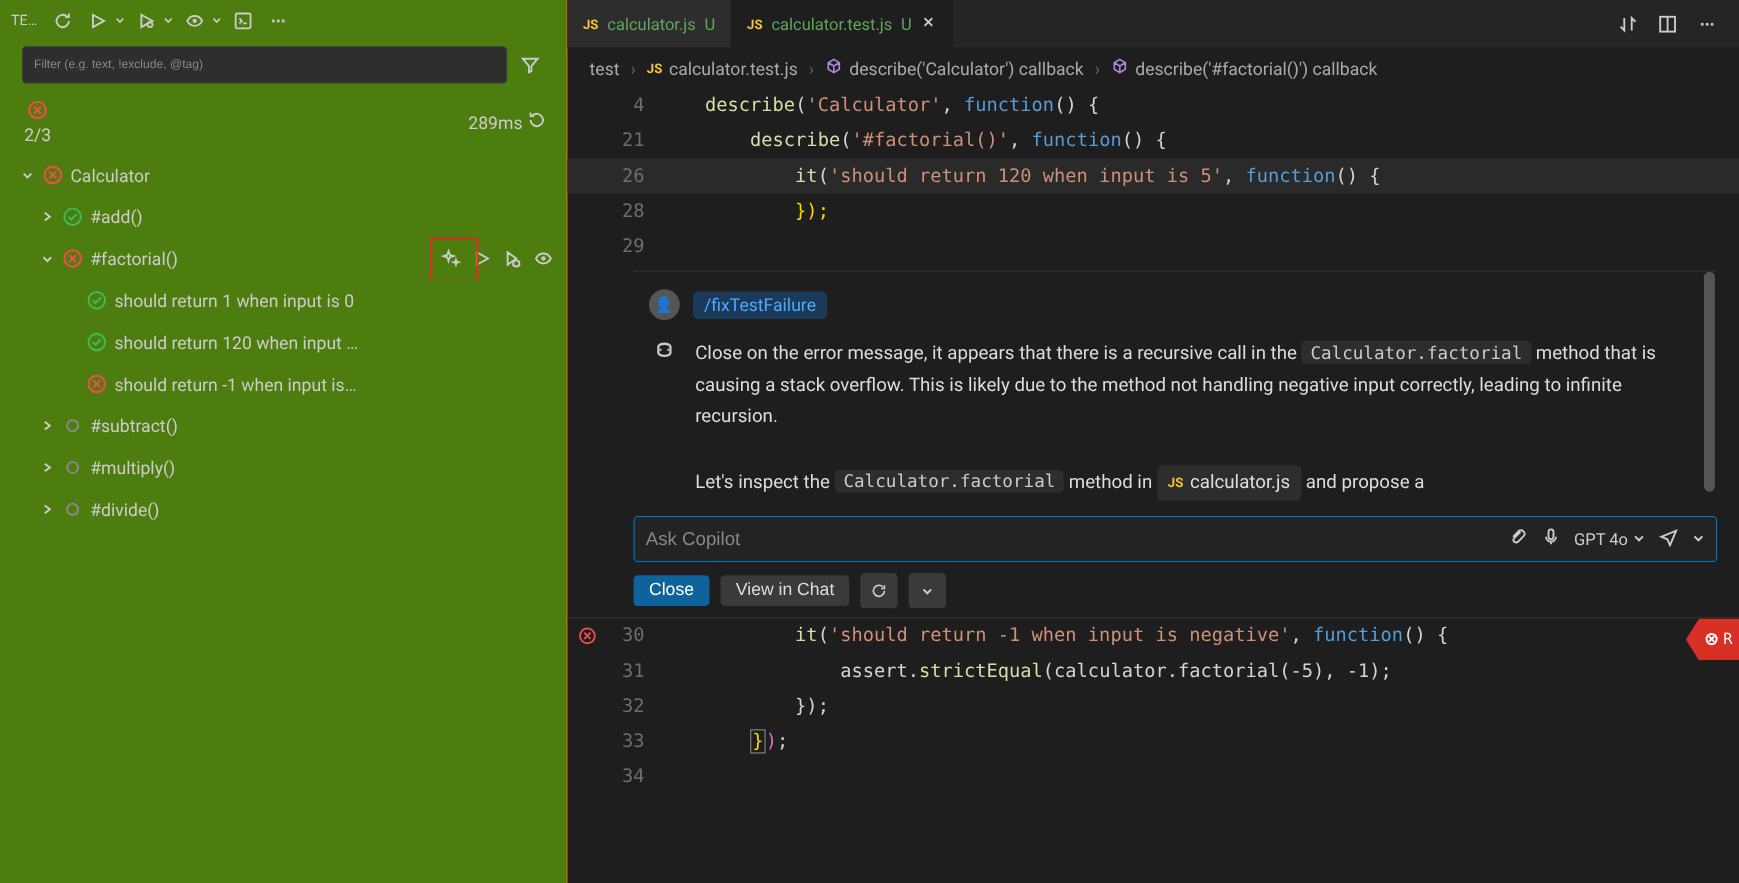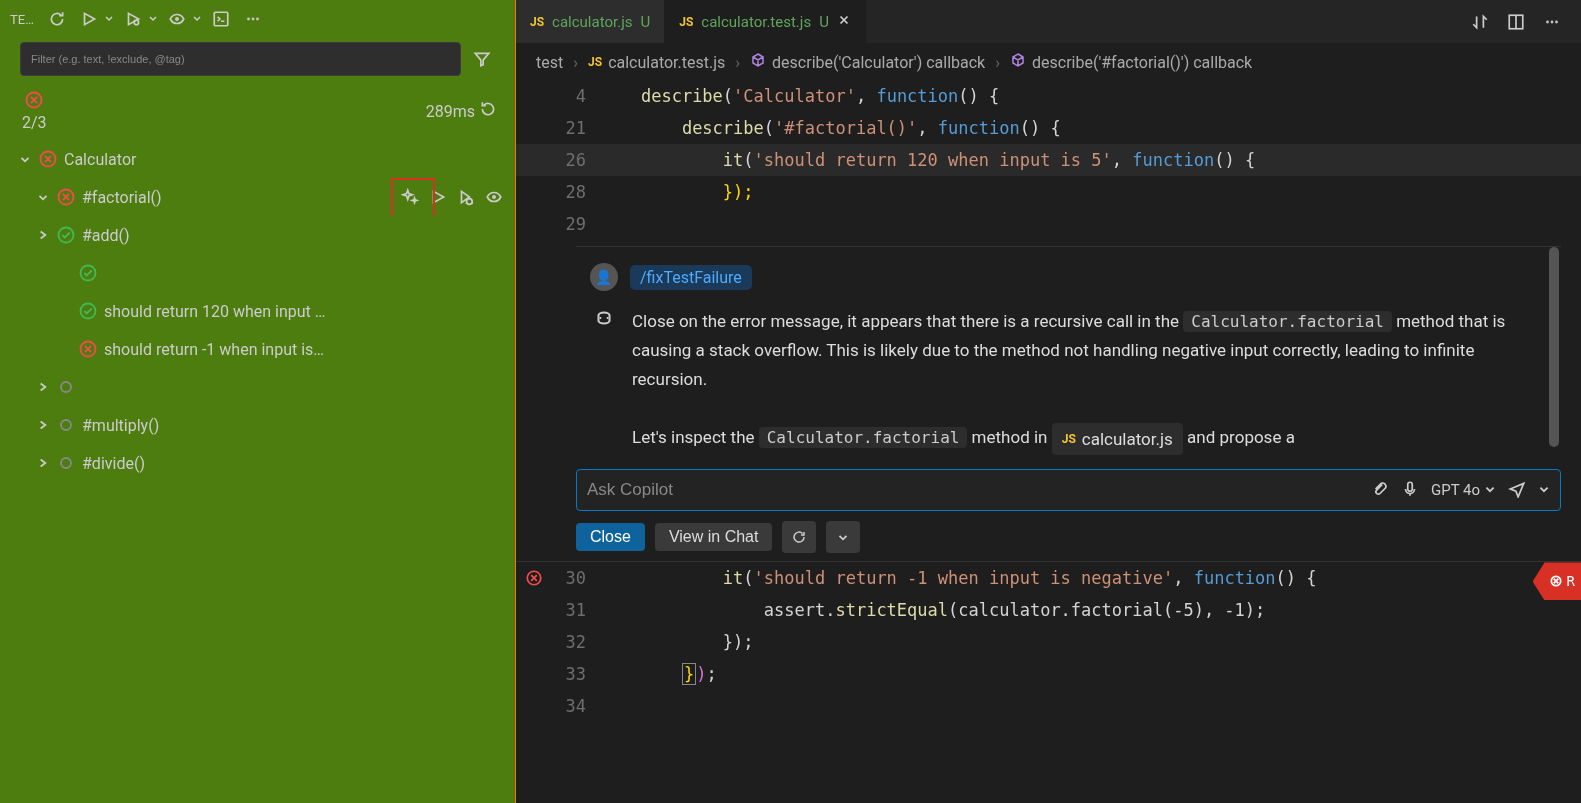--- a/index.html
+++ b/index.html
@@ -392,20 +392,35 @@
             <path d="M3 5l3 3 3-3"></path>
           </svg>
         </span>
       <span class="status-icon error">
           <svg viewBox="0 0 16 16">
             <circle cx="8" cy="8" r="6"></circle>
             <path d="M5.5 5.5l5 5M10.5 5.5l-5 5"></path>
           </svg>
         </span>
       <span class="tree-label">Calculator</span>
+    </div>
+
+    <div class="tree-row depth-1">
+      <span class="chevron">
+          <svg viewBox="0 0 12 12">
+            <path d="M4 3l4 3-4 3"></path>
+          </svg>
+        </span>
+      <span class="status-icon pass">
+          <svg viewBox="0 0 16 16">
+            <circle cx="8" cy="8" r="6"></circle>
+            <path d="M5 8l2 2 4-4"></path>
+          </svg>
+        </span>
+      <span class="tree-label">#add()</span>
     </div>
 
     <div class="tree-row depth-1" style="position:relative;">
       <span class="chevron">
           <svg viewBox="0 0 12 12">
             <path d="M3 5l3 3 3-3"></path>
           </svg>
         </span>
       <span class="status-icon error">
           <svg viewBox="0 0 16 16">
@@ -437,73 +452,60 @@
           </div>
         <div class="icon-btn">
             <svg viewBox="0 0 16 16">
               <path d="M2 8s2-4 6-4 6 4 6 4-2 4-6 4-6-4-6-4z"></path>
               <circle cx="8" cy="8" r="1"></circle>
             </svg>
           </div>
       </div>
     </div>
 
+    <div class="tree-row depth-2">
+      <span class="status-icon pass">
+          <svg viewBox="0 0 16 16">
+            <circle cx="8" cy="8" r="6"></circle>
+            <path d="M5 8l2 2 4-4"></path>
+          </svg>
+        </span>
+      <span class="tree-label">should return 1 when input is 0</span>
+    </div>
+    <div class="tree-row depth-2">
+      <span class="status-icon pass">
+          <svg viewBox="0 0 16 16">
+            <circle cx="8" cy="8" r="6"></circle>
+            <path d="M5 8l2 2 4-4"></path>
+          </svg>
+        </span>
+      <span class="tree-label">should return 120 when input …</span>
+    </div>
+    <div class="tree-row depth-2">
+      <span class="status-icon error">
+          <svg viewBox="0 0 16 16">
+            <circle cx="8" cy="8" r="6"></circle>
+            <path d="M5.5 5.5l5 5M10.5 5.5l-5 5"></path>
+          </svg>
+        </span>
+      <span class="tree-label">should return -1 when input is…</span>
+    </div>
+
     <div class="tree-row depth-1">
       <span class="chevron">
           <svg viewBox="0 0 12 12">
             <path d="M4 3l4 3-4 3"></path>
           </svg>
         </span>
-      <span class="status-icon pass">
-          <svg viewBox="0 0 16 16">
-            <circle cx="8" cy="8" r="6"></circle>
-            <path d="M5 8l2 2 4-4"></path>
-          </svg>
-        </span>
-      <span class="tree-label">#add()</span>
-    </div>
-
-    <div class="tree-row depth-2">
-      <span class="status-icon pass">
-          <svg viewBox="0 0 16 16">
-            <circle cx="8" cy="8" r="6"></circle>
-            <path d="M5 8l2 2 4-4"></path>
-          </svg>
-        </span>
-    </div>
-    <div class="tree-row depth-2">
-      <span class="status-icon pass">
-          <svg viewBox="0 0 16 16">
-            <circle cx="8" cy="8" r="6"></circle>
-            <path d="M5 8l2 2 4-4"></path>
-          </svg>
-        </span>
-      <span class="tree-label">should return 120 when input …</span>
-    </div>
-    <div class="tree-row depth-2">
-      <span class="status-icon error">
-          <svg viewBox="0 0 16 16">
-            <circle cx="8" cy="8" r="6"></circle>
-            <path d="M5.5 5.5l5 5M10.5 5.5l-5 5"></path>
-          </svg>
-        </span>
-      <span class="tree-label">should return -1 when input is…</span>
-    </div>
-
-    <div class="tree-row depth-1">
-      <span class="chevron">
-          <svg viewBox="0 0 12 12">
-            <path d="M4 3l4 3-4 3"></path>
-          </svg>
-        </span>
       <span class="status-icon idle">
           <svg viewBox="0 0 16 16">
             <circle cx="8" cy="8" r="4"></circle>
           </svg>
         </span>
+      <span class="tree-label">#subtract()</span>
     </div>
     <div class="tree-row depth-1">
       <span class="chevron">
           <svg viewBox="0 0 12 12">
             <path d="M4 3l4 3-4 3"></path>
           </svg>
         </span>
       <span class="status-icon idle">
           <svg viewBox="0 0 16 16">
             <circle cx="8" cy="8" r="4"></circle>

